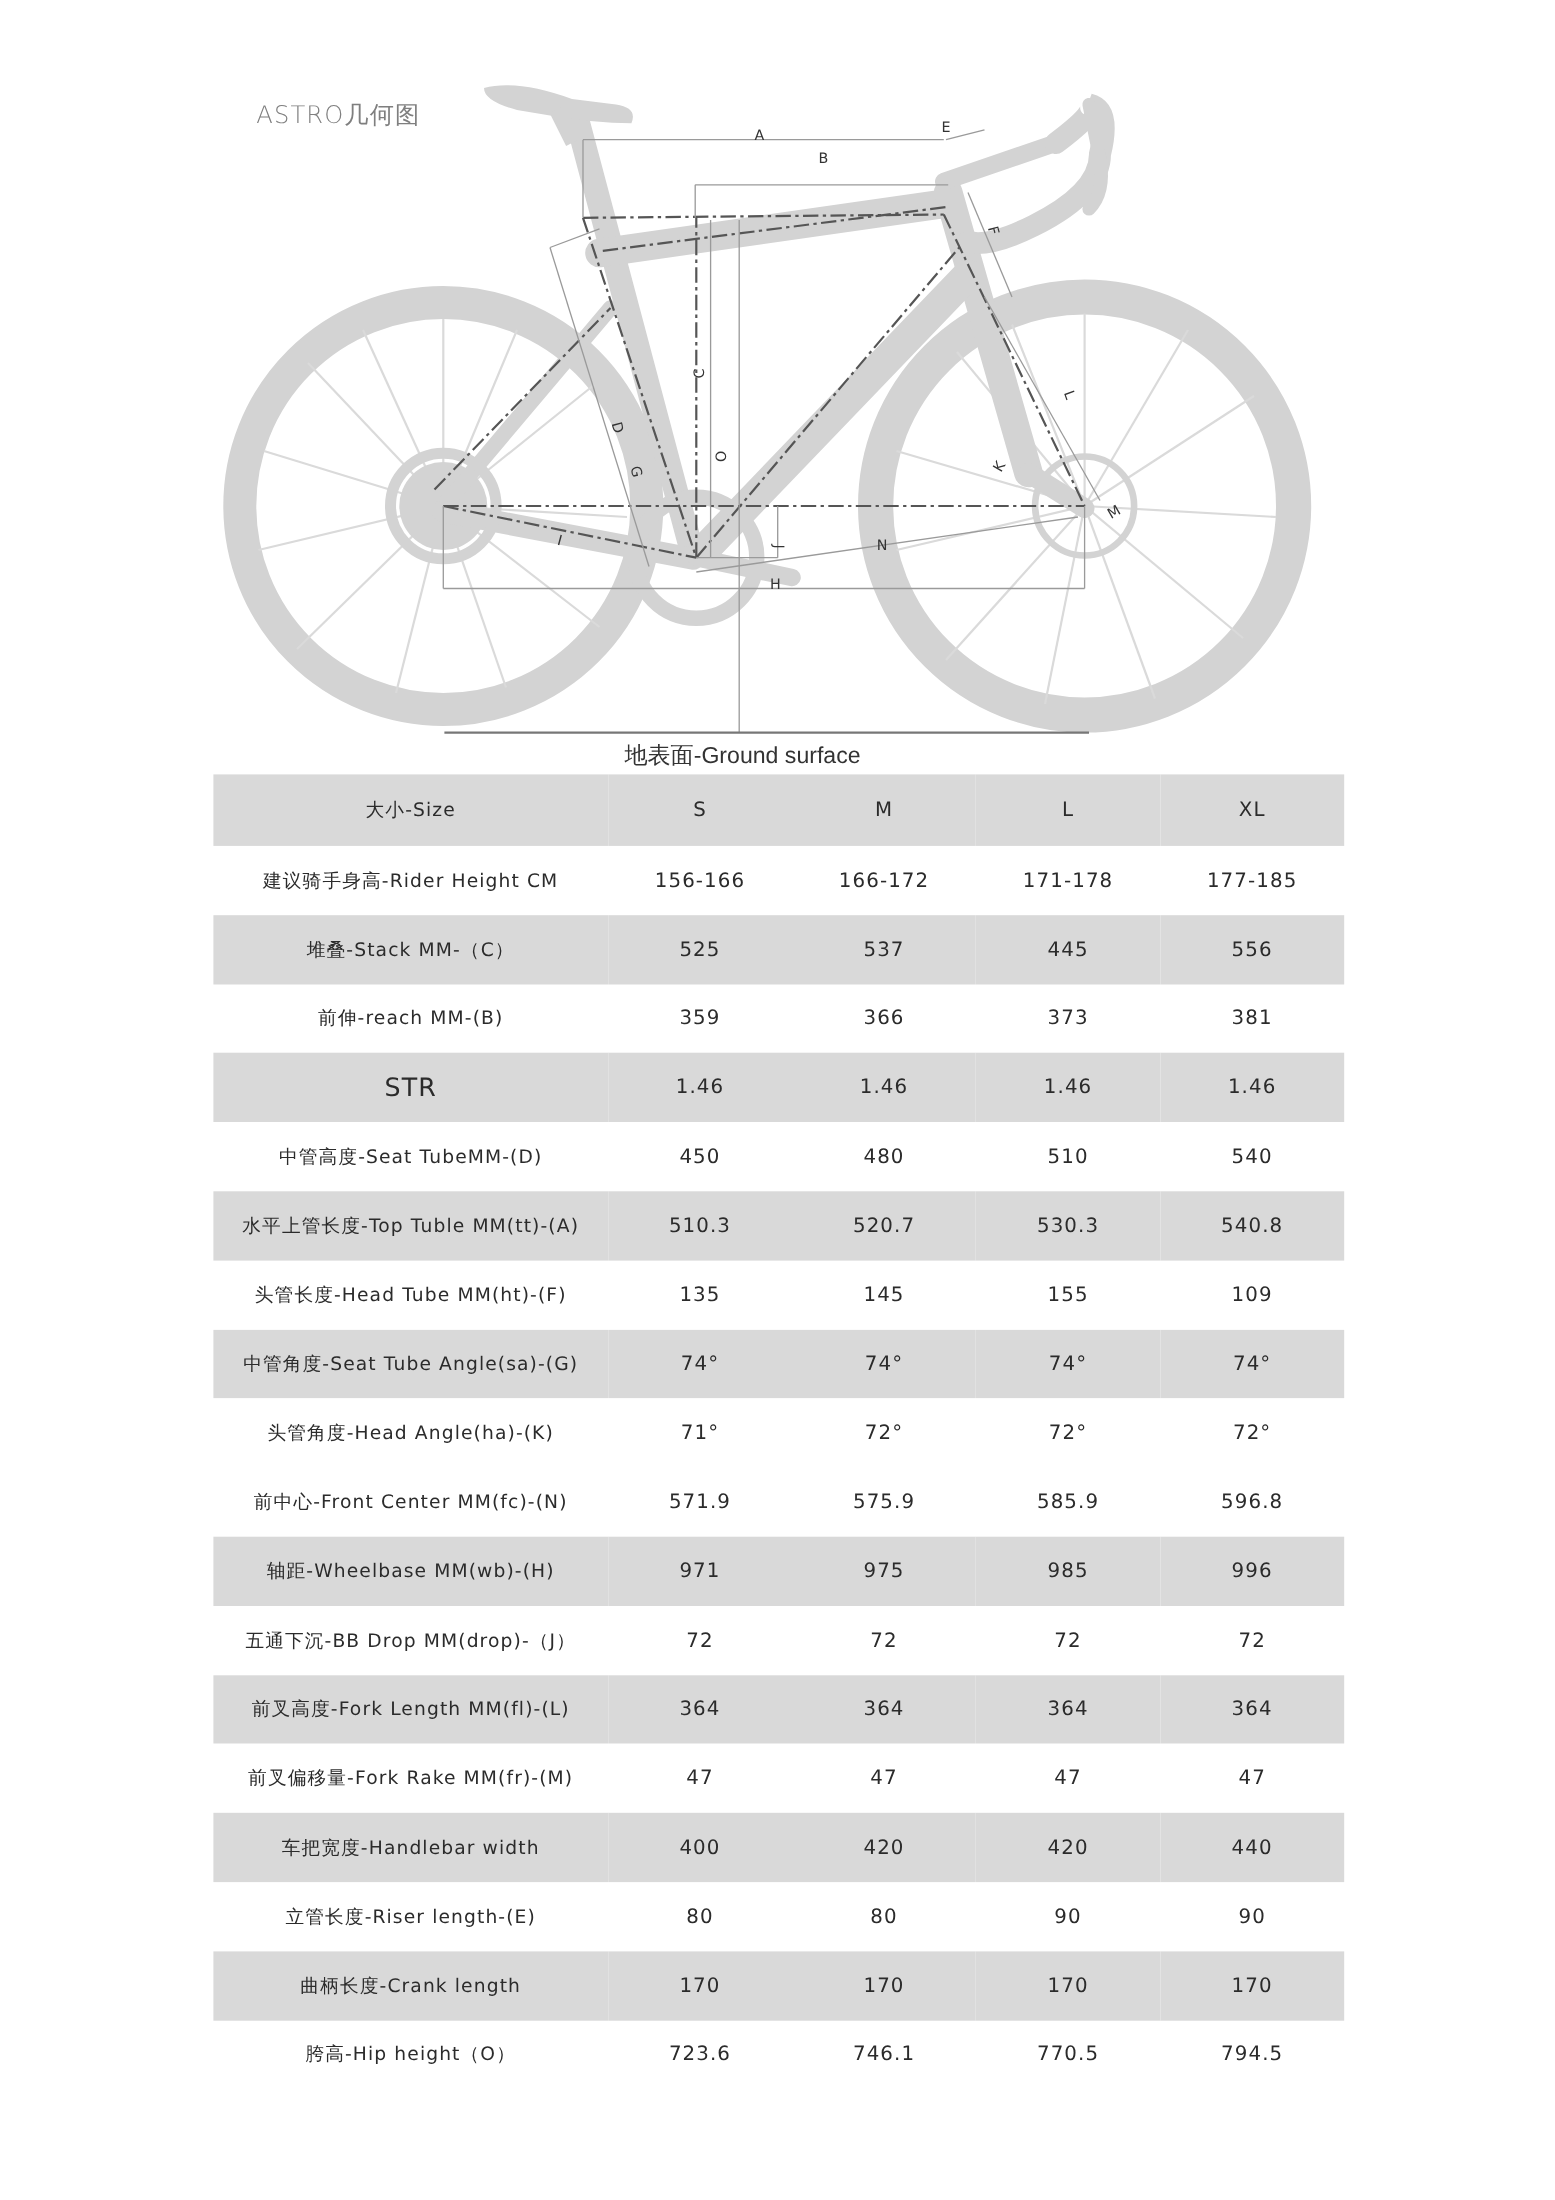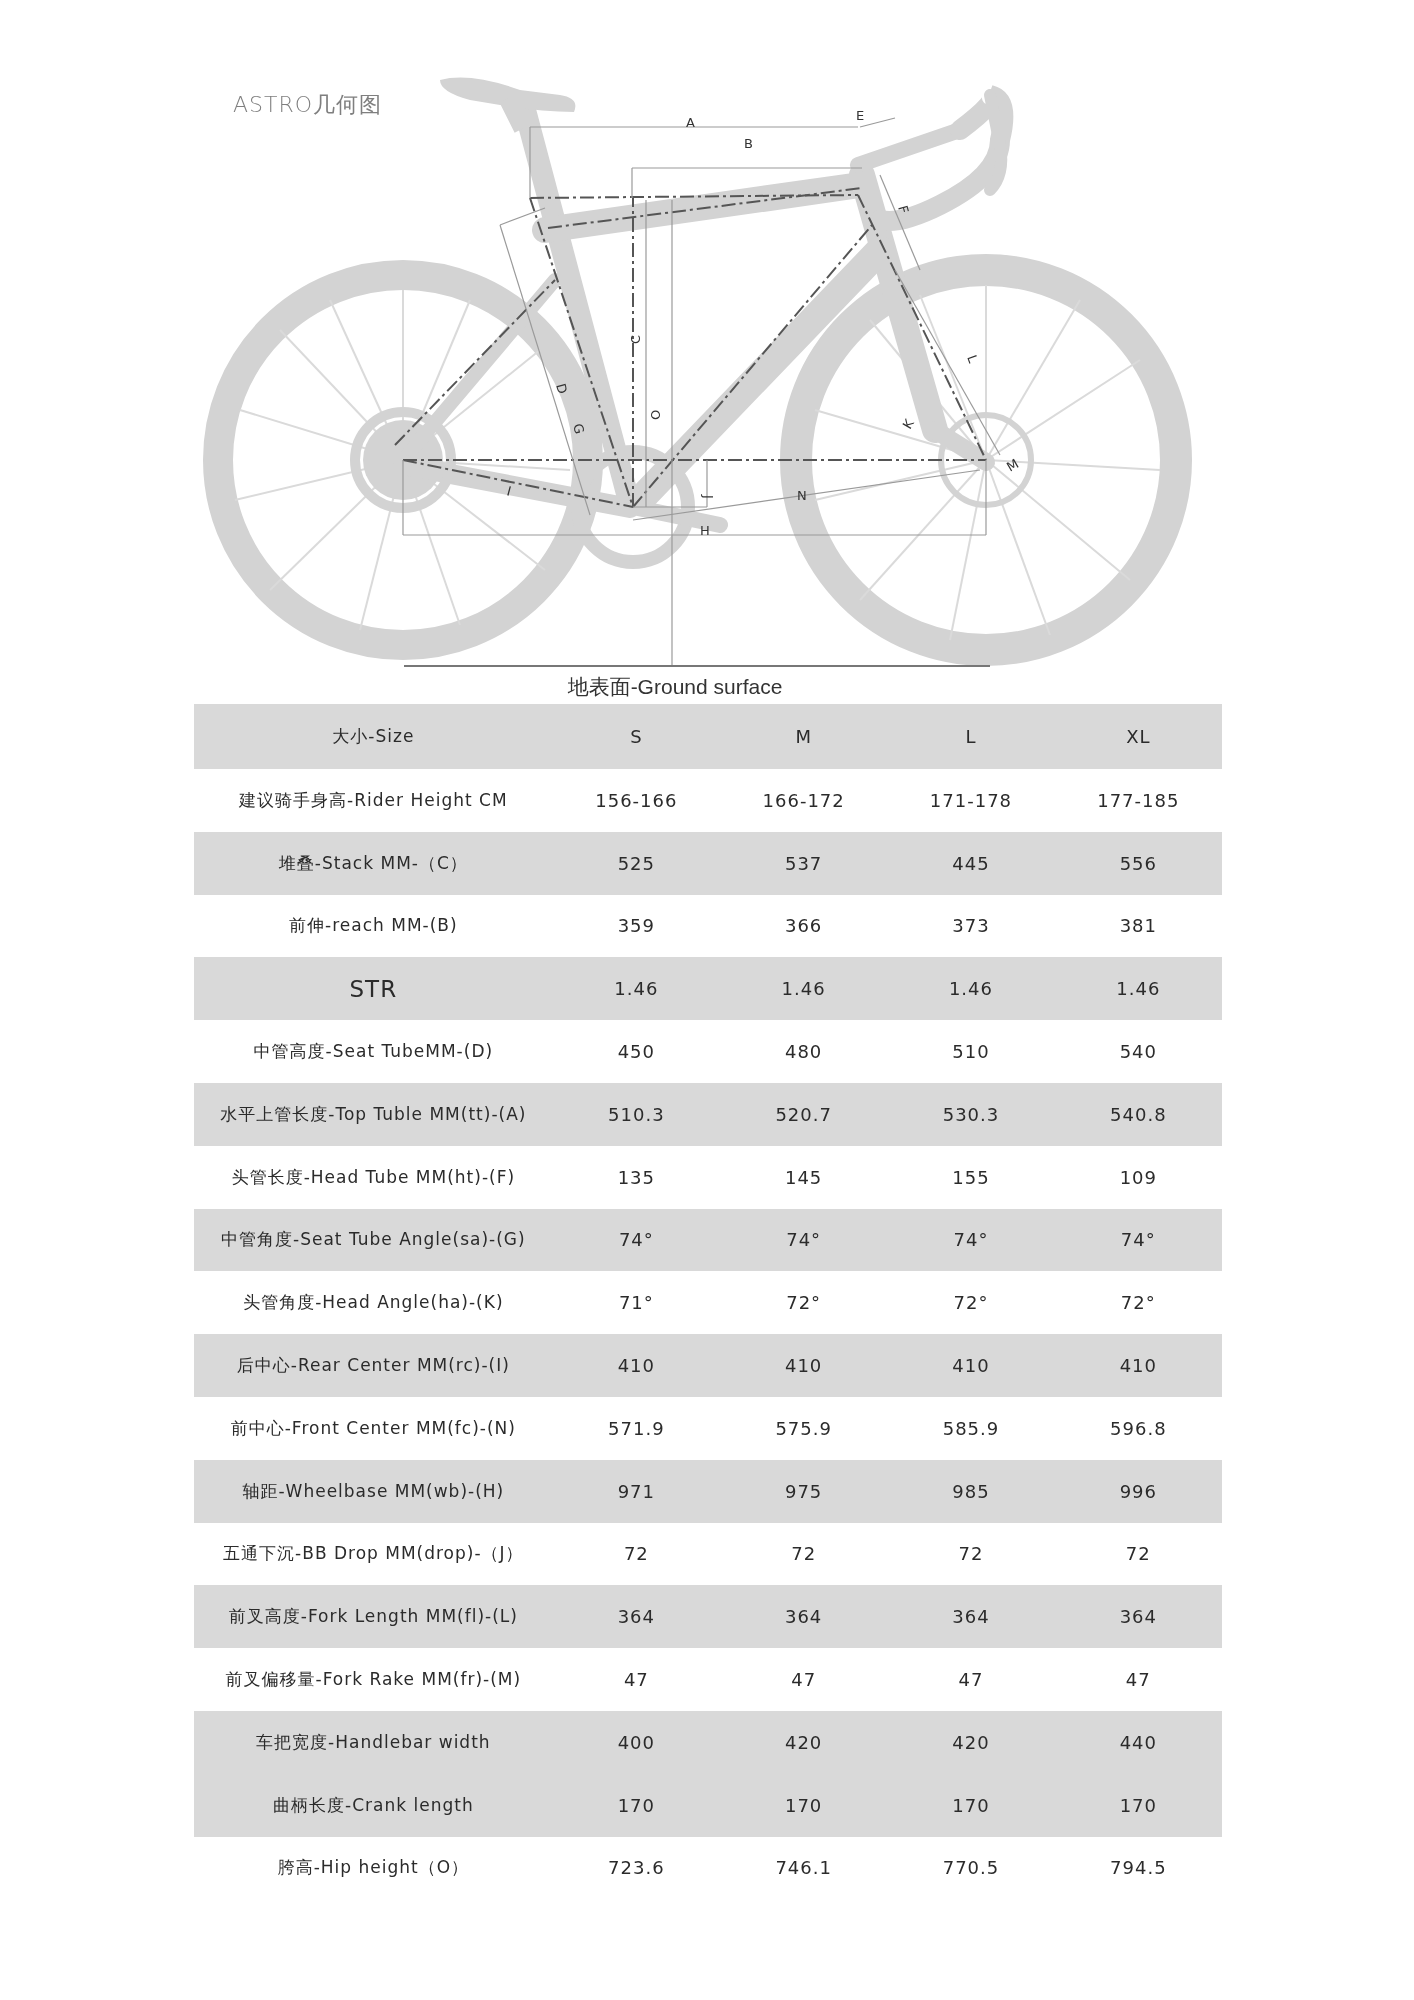--- a/index.html
+++ b/index.html
@@ -205,27 +205,20 @@
         <td class="v">74°</td>
         <td class="v">74°</td>
       </tr>
       <tr>
         <td class="lbl">头管角度-Head Angle(ha)-(K)</td>
         <td class="v">71°</td>
         <td class="v">72°</td>
         <td class="v">72°</td>
         <td class="v">72°</td>
       </tr>
-      <tr class="shaded">
-        <td class="lbl">后中心-Rear Center MM(rc)-(I)</td>
-        <td class="v">410</td>
-        <td class="v">410</td>
-        <td class="v">410</td>
-        <td class="v">410</td>
-      </tr>
       <tr>
         <td class="lbl">前中心-Front Center MM(fc)-(N)</td>
         <td class="v">571.9</td>
         <td class="v">575.9</td>
         <td class="v">585.9</td>
         <td class="v">596.8</td>
       </tr>
       <tr class="shaded">
         <td class="lbl">轴距-Wheelbase MM(wb)-(H)</td>
         <td class="v">971</td>
@@ -254,20 +247,27 @@
         <td class="v">47</td>
         <td class="v">47</td>
       </tr>
       <tr class="shaded">
         <td class="lbl">车把宽度-Handlebar width</td>
         <td class="v">400</td>
         <td class="v">420</td>
         <td class="v">420</td>
         <td class="v">440</td>
       </tr>
+      <tr>
+        <td class="lbl">立管长度-Riser length-(E)</td>
+        <td class="v">80</td>
+        <td class="v">80</td>
+        <td class="v">90</td>
+        <td class="v">90</td>
+      </tr>
       <tr class="shaded">
         <td class="lbl">曲柄长度-Crank length</td>
         <td class="v">170</td>
         <td class="v">170</td>
         <td class="v">170</td>
         <td class="v">170</td>
       </tr>
       <tr>
         <td class="lbl">胯高-Hip height（O）</td>
         <td class="v">723.6</td>

